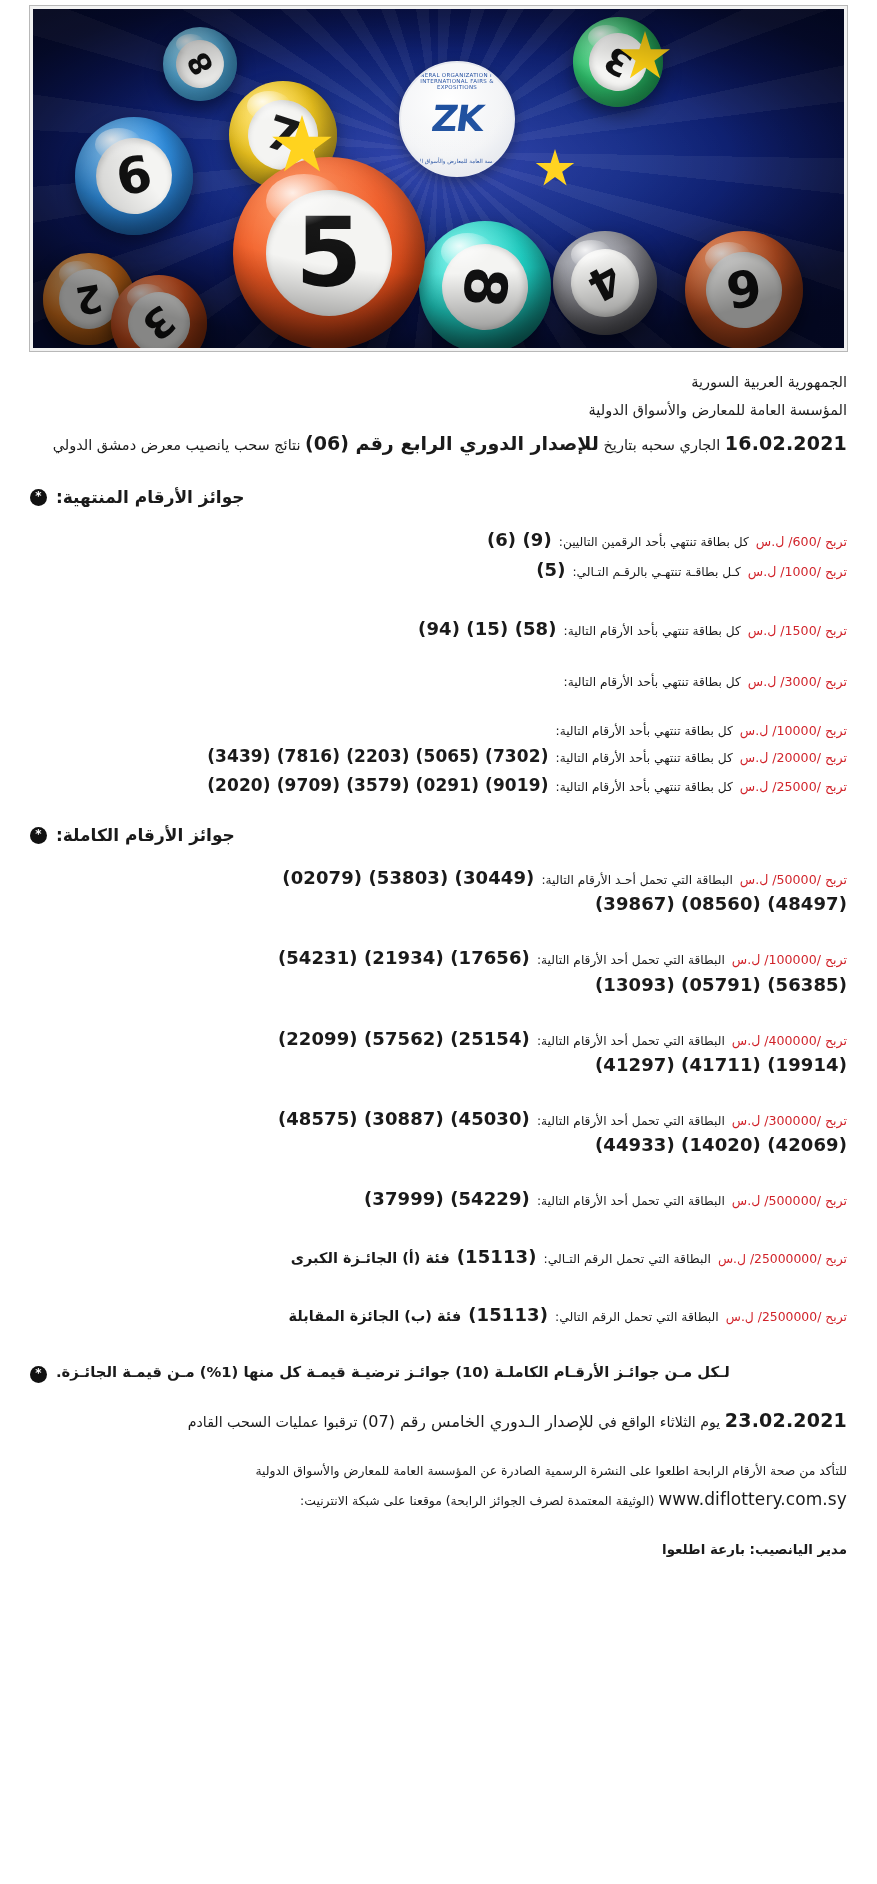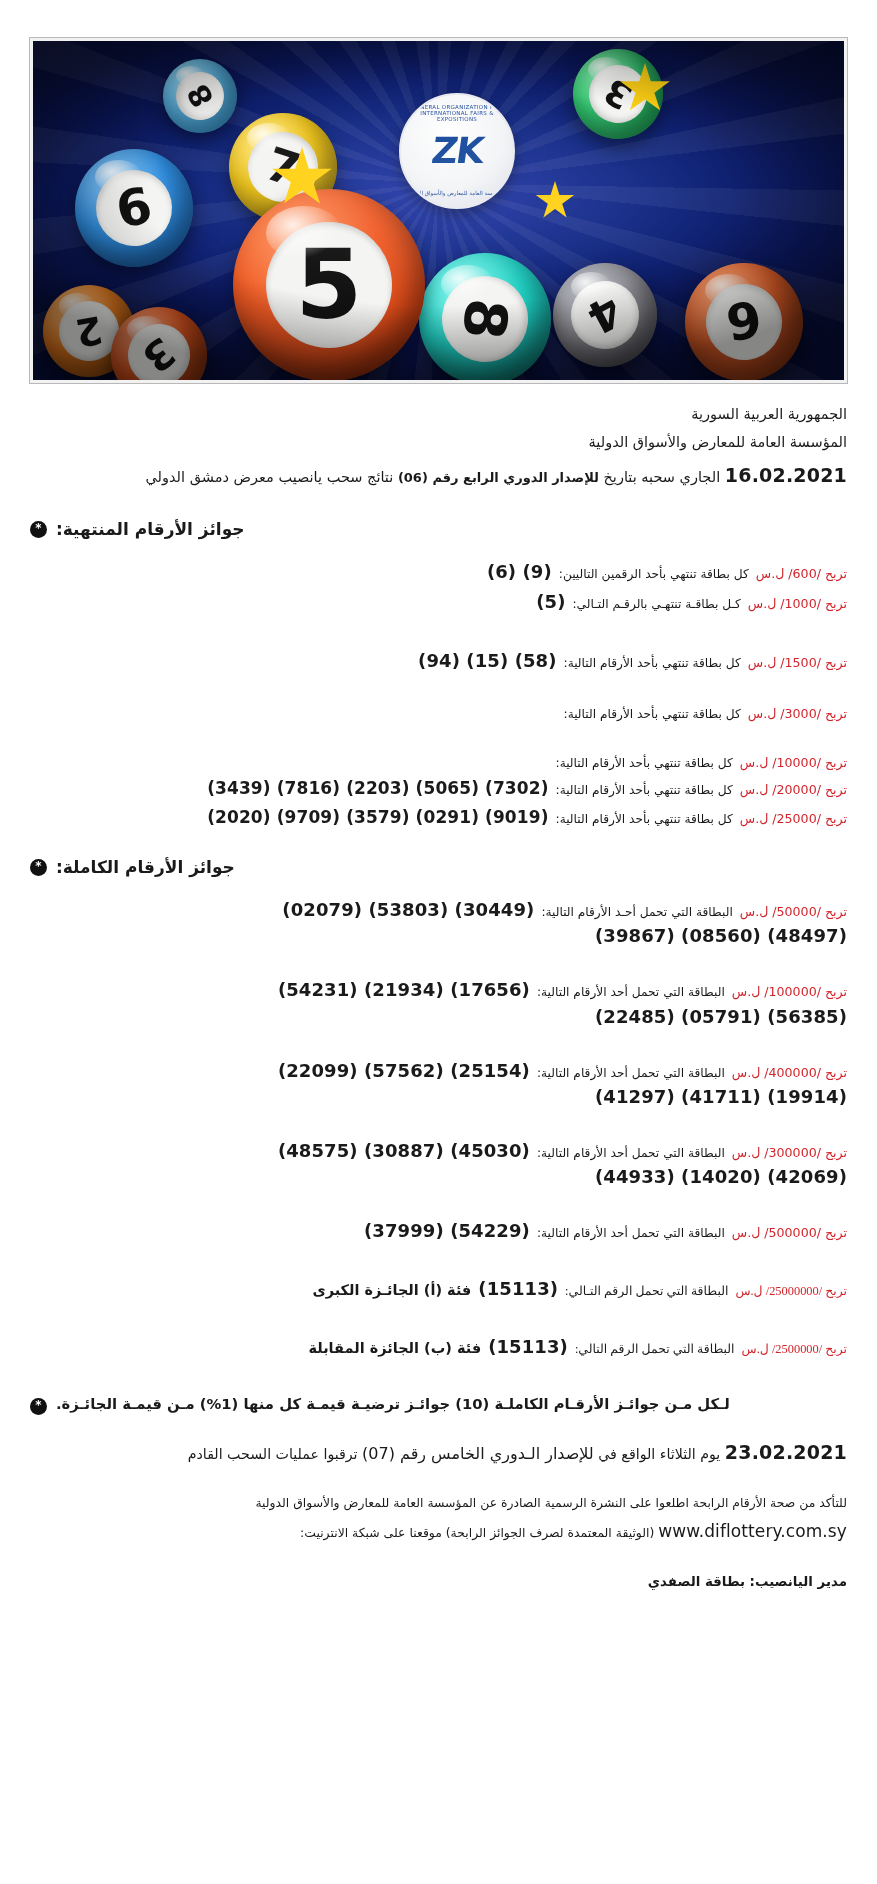--- a/index.html
+++ b/index.html
@@ -12,21 +12,21 @@
     width: 877px;
     min-height: 1884px;
     font-family: "DejaVu Sans", "Liberation Sans", sans-serif;
     color: #1a1a1a;
     position: relative;
   }
   .page {
     width: 877px;
     min-height: 1884px;
     background: #fff;
-    padding: 38px 30px 14px 30px;
+    padding: 6px 30px 14px 30px;
     position: relative;
   }
 
   
   .banner {
     width: 817px;
     height: 345px;
     margin: 0 auto;
     border: 3px solid #f2f2f2;
     outline: 1px solid #b8b8b8;
@@ -112,21 +112,21 @@
     color: #1a1a1a;
   }
   .title-line {
     text-align: right;
     font-size: 14.5px;
     line-height: 1.85;
     margin-top: 2px;
   }
   .title-line .strong {
     font-weight: 700;
-    font-size: 13px;
+    font-size: 19px;
   }
   .dt {
     font-weight: 700;
     font-size: 19px;
     direction: ltr;
     display: inline-block;
     letter-spacing: .2px;
   }
 
   .section-head {
@@ -179,21 +179,21 @@
     flex: 0 0 auto;
   }
   .nums.small { font-size: 17px; }
   .cont-line {
     display: flex; justify-content: flex-start;
     direction: rtl;
   }
   .cont-line .nums { margin-right: 0; }
   .spacer-md { height: 13px; }
 
-  .grand .desc, .grand .amount { font-size: 12.4px; font-family: Liberation Serif, serif; }
+  .grand .desc, .grand .amount { font-size: 12.4px; }
   .grand .cat {
     font-weight: 700;
     font-size: 14.5px;
   }
   .grand-note {
     text-align: right;
     font-weight: 700;
     font-size: 14.5px;
     margin-top: 4px;
     padding-right: 0;
@@ -386,21 +386,21 @@
 
     <div class="spacer-md"></div>
 
     <div class="prize-group">
       <div class="prize-row">
         <span class="amount"><span>تربح /</span><span class="num">100000</span><span>/ ل.س</span></span>
         <span class="desc">البطاقة التي تحمل أحد الأرقام التالية:</span>
         <span class="nums">(54231) (21934) (17656)</span>
       </div>
       <div class="cont-line">
-        <span class="nums">(22485) (05791) (56385)</span>
+        <span class="nums">(13093) (05791) (56385)</span>
       </div>
     </div>
 
     <div class="spacer-md"></div>
 
     <div class="prize-group">
       <div class="prize-row">
         <span class="amount"><span>تربح /</span><span class="num">400000</span><span>/ ل.س</span></span>
         <span class="desc">البطاقة التي تحمل أحد الأرقام التالية:</span>
         <span class="nums">(22099) (57562) (25154)</span>
@@ -468,16 +468,16 @@
     </div>
 
     <div class="disclaimer">
       <div>للتأكد من صحة الأرقام الرابحة اطلعوا على النشرة الرسمية الصادرة عن المؤسسة العامة للمعارض والأسواق الدولية</div>
       <div>
         <span class="site">www.diflottery.com.sy</span>
         <span>(الوثيقة المعتمدة لصرف الجوائز الرابحة) موقعنا على شبكة الانترنيت:</span>
       </div>
     </div>
 
-    <div class="signature">مدير اليانصيب: بطاقة الصفدي</div>
+    <div class="signature">مدير اليانصيب: بارعة اطلعوا</div>
 
   </div>
 </div>
 
 </body></html>

